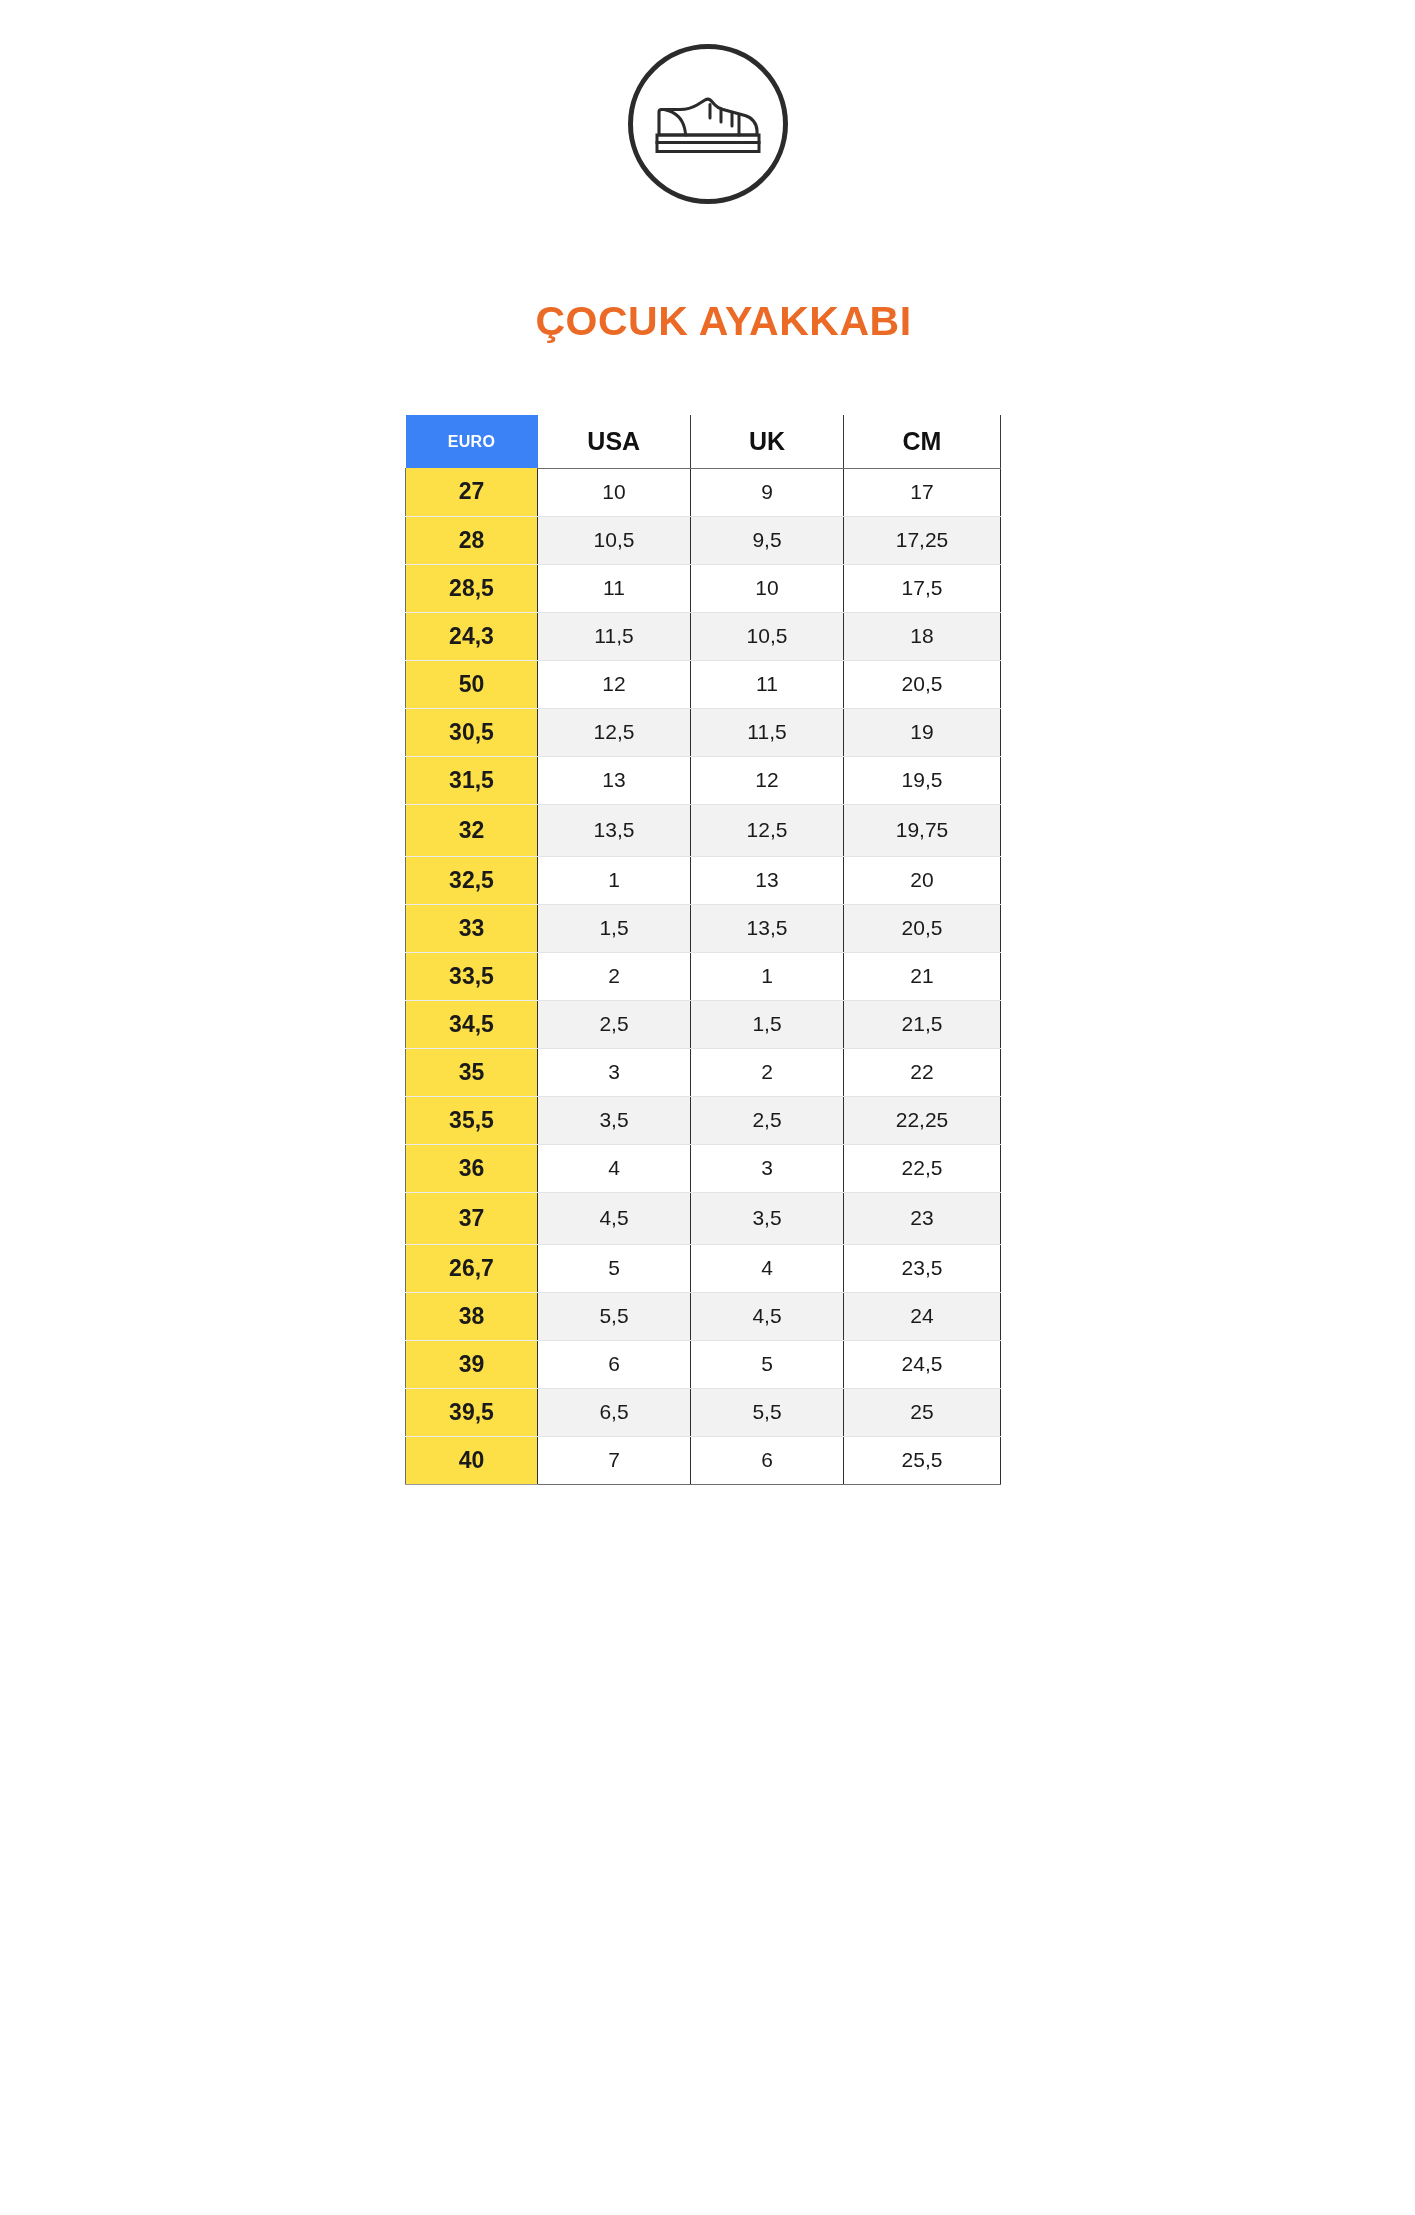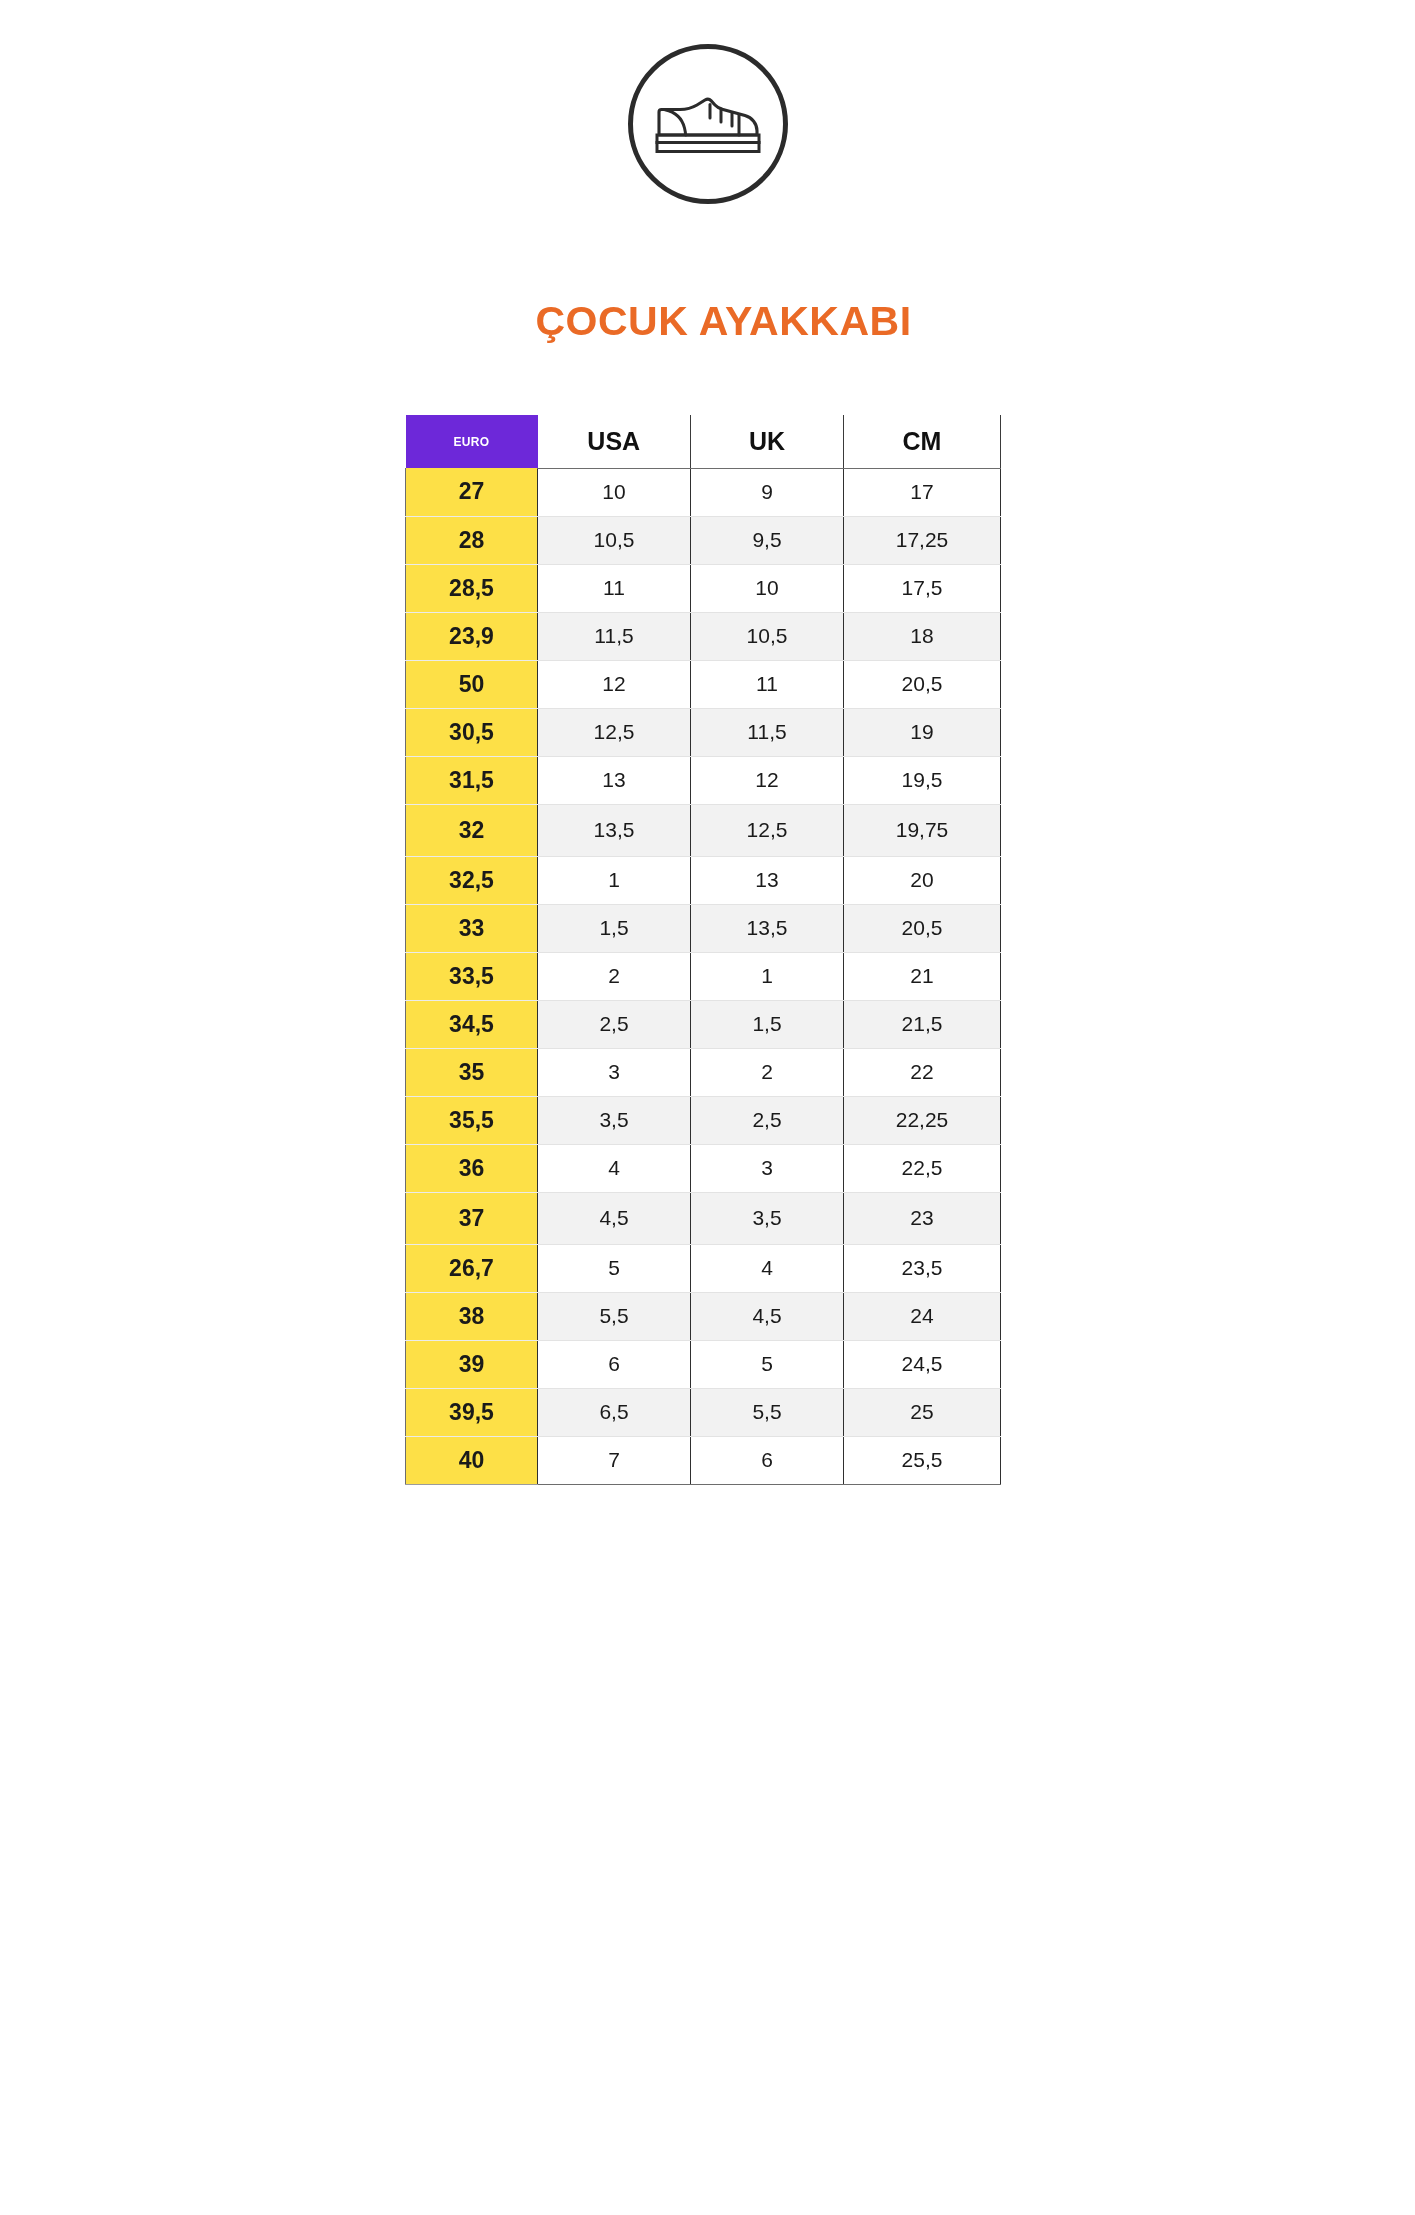--- a/index.html
+++ b/index.html
@@ -82,27 +82,27 @@
     text-align: center;
     vertical-align: middle;
     background: #ffffff;
     border-left: 1.5px solid #3a3a3a;
     border-right: 1.5px solid #3a3a3a;
     border-bottom: 1.5px solid #6d6d6d;
     box-sizing: border-box;
     padding: 0;
   }
   thead th.euro-head {
-    background: #6d28d9;
+    background: #3b82f6;
     color: #ffffff;
     border-left: none;
     border-right: none;
     border-bottom: none;
     letter-spacing: 0.3px;
-    font-size: 12px;
+    font-size: 16px;
   }
   thead th.usa-head { border-left: none; }
 
   
   tbody td {
     height: 48px;
     font-size: 21px;
     text-align: center;
     vertical-align: middle;
     color: #1a1a1a;
@@ -192,21 +192,21 @@
           <td class="uk">9,5</td>
           <td class="cm">17,25</td>
         </tr>
         <tr>
           <td class="euro">28,5</td>
           <td class="usa">11</td>
           <td class="uk">10</td>
           <td class="cm">17,5</td>
         </tr>
         <tr class="alt">
-          <td class="euro">23,9</td>
+          <td class="euro">24,3</td>
           <td class="usa">11,5</td>
           <td class="uk">10,5</td>
           <td class="cm">18</td>
         </tr>
         <tr>
           <td class="euro">50</td>
           <td class="usa">12</td>
           <td class="uk">11</td>
           <td class="cm">20,5</td>
         </tr>

